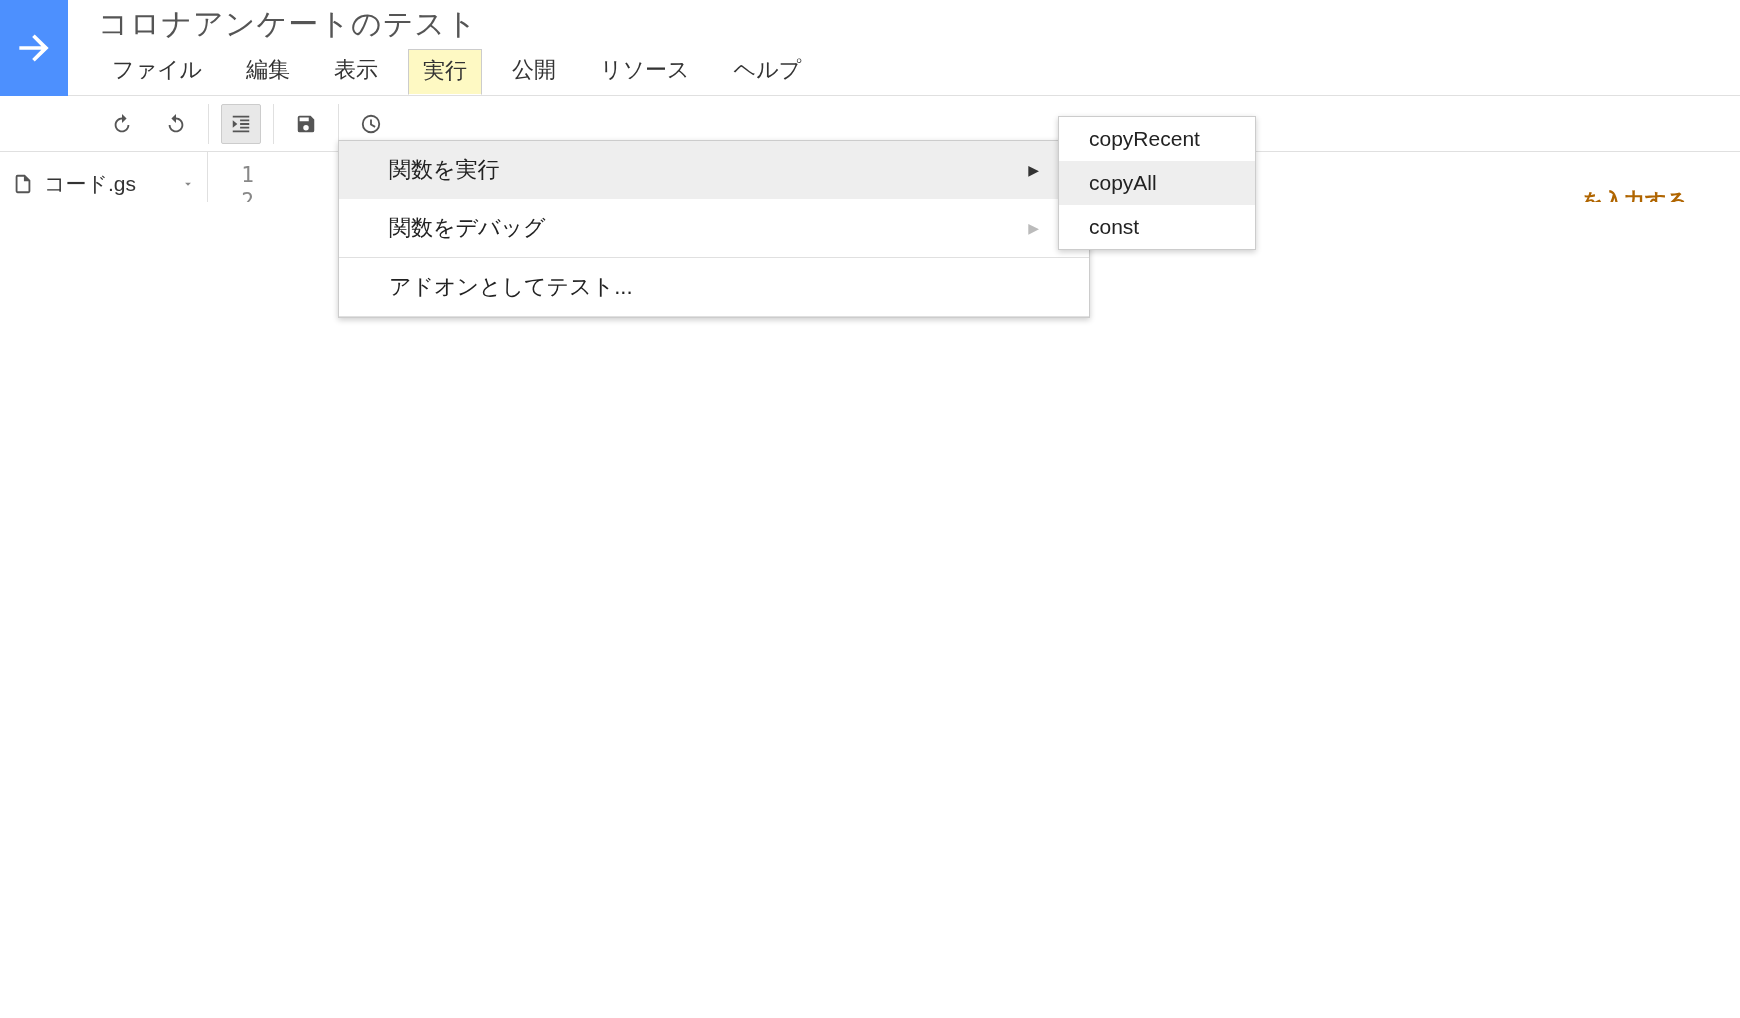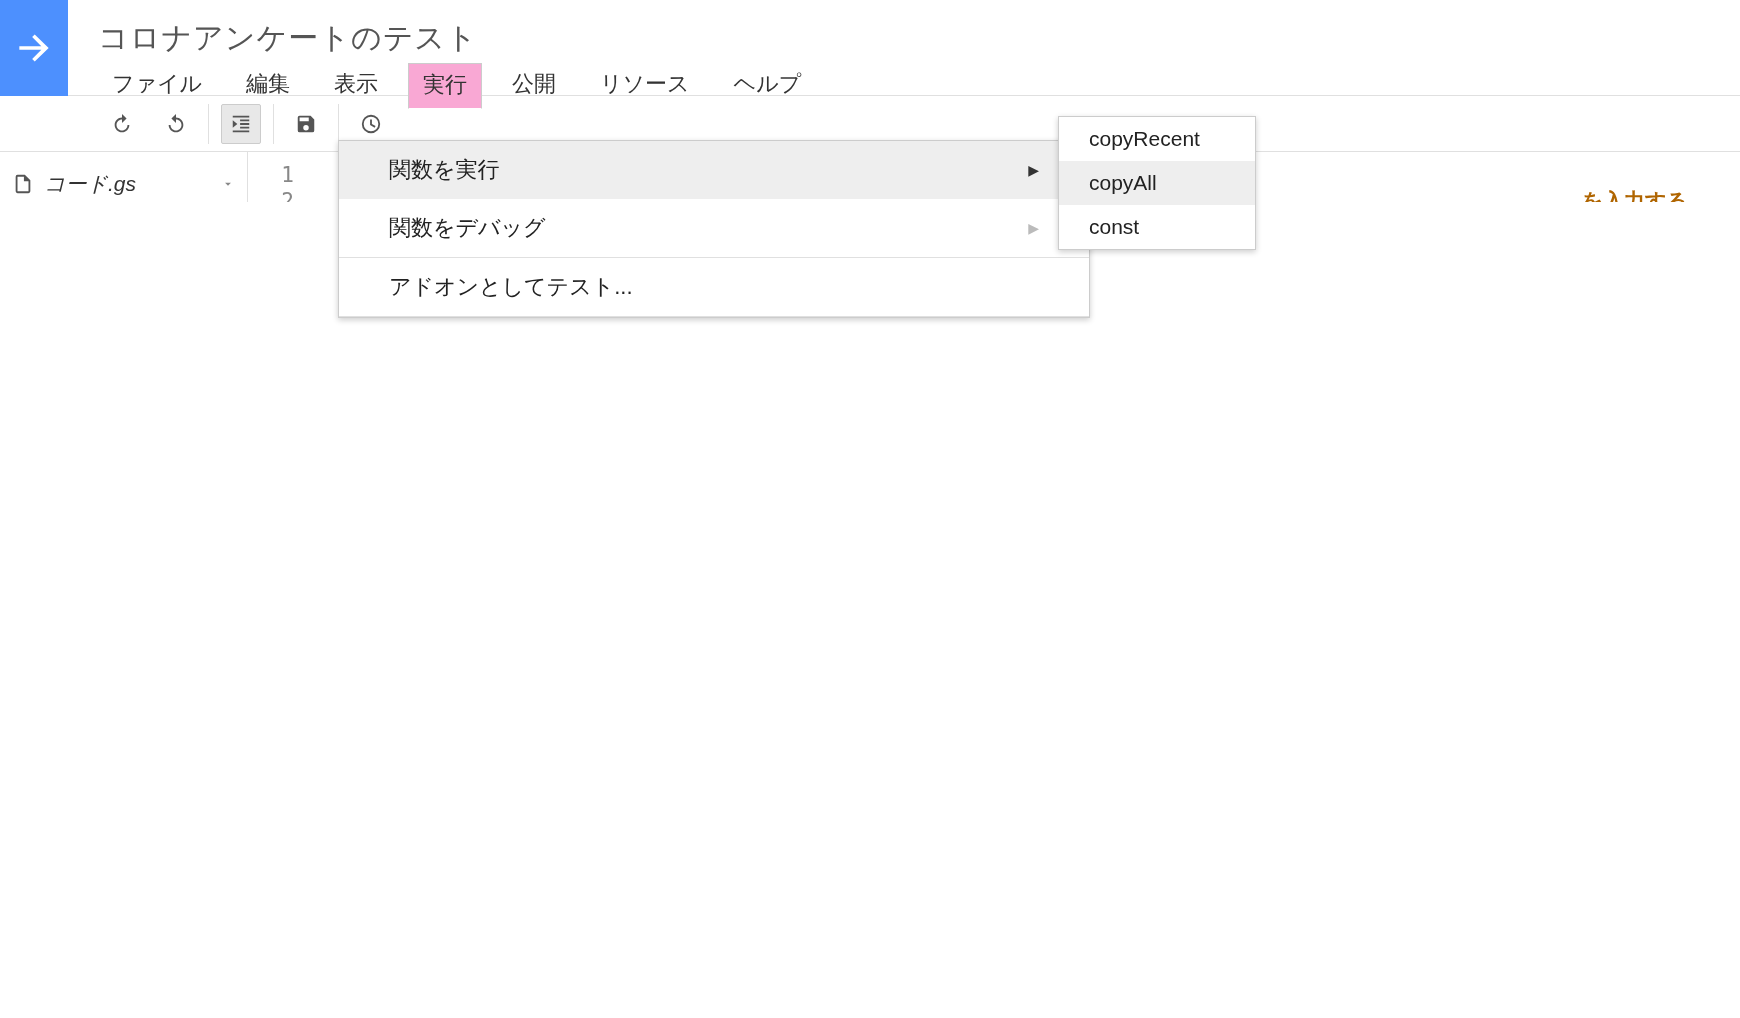--- a/index.html
+++ b/index.html
@@ -3,36 +3,36 @@
   <meta charset="utf-8">
   <style>
     * { margin: 0; padding: 0; box-sizing: border-box; }
     body { font-family: Arial, "Hiragino Sans", sans-serif; background: #fff; color: #222; overflow: hidden; }
 
     
     .header { display: flex; align-items: flex-start; border-bottom: 1px solid #e0e0e0; height: 96px; }
     .logo-box { width: 68px; height: 96px; background: #4d90fe; display: flex; align-items: center; justify-content: center; }
     .logo-box svg { width: 44px; height: 44px; fill: #fff; }
     .header-right { flex: 1; display: flex; flex-direction: column; padding-left: 30px; }
-    .project-title { font-size: 30px; color: #555; margin-top: 18px; margin-bottom: 4px; letter-spacing: 1px; }
+    .project-title { font-size: 30px; color: #555; margin-top: 4px; margin-bottom: 4px; letter-spacing: 1px; }
     .menubar { display: flex; gap: 16px; font-size: 22px; color: #333; }
     .menubar-item { padding: 6px 14px 8px; cursor: pointer; }
-    .menubar-item.active { border: 1px solid #ccc; border-bottom: 1px solid #fff; background: #f9a8d4; position: relative; z-index: 30; margin-bottom: -1px; font-family: Liberation Serif, serif; }
+    .menubar-item.active { border: 1px solid #ccc; border-bottom: 1px solid #fff; background: #fef9c3; position: relative; z-index: 30; margin-bottom: -1px; font-family: Liberation Serif, serif; }
 
     
     .toolbar { height: 56px; border-bottom: 1px solid #e0e0e0; display: flex; align-items: center; padding-left: 90px; gap: 0; }
     .tb-group { display: flex; align-items: center; gap: 14px; padding: 0 12px; height: 56px; }
     .tb-sep { width: 1px; background: #e0e0e0; height: 40px; }
     .tb-btn { width: 40px; height: 40px; display: flex; align-items: center; justify-content: center; color: #555; border-radius: 2px; cursor: pointer; }
     .tb-btn.active { background: #e8e8e8; border: 1px solid #ccc; }
     .tb-btn svg { width: 22px; height: 22px; fill: #555; }
 
     
     .body { display: flex; height: calc(100% - 152px); }
-    .sidebar { width: 248px; border-right: 1px solid #e0e0e0; padding-top: 14px; font-style: italic; }
+    .sidebar { width: 208px; border-right: 1px solid #e0e0e0; padding-top: 14px; }
     .file-item { display: flex; align-items: center; padding: 4px 12px; font-size: 21px; color: #333; cursor: pointer; gap: 10px; }
     .file-item svg.fileic { width: 22px; height: 22px; fill: #555; }
     .file-item .spacer { flex: 1; }
     .file-item svg.caret { width: 14px; height: 14px; fill: #888; }
 
     .editor { flex: 1; position: relative; font-family: "Menlo", "Consolas", monospace; font-size: 21px; line-height: 26.3px; }
     .gutter { position: absolute; left: 0; top: 10px; width: 56px; text-align: right; color: #888; padding-right: 10px; }
     .gutter div { height: 26.3px; }
     .code { position: absolute; left: 66px; top: 10px; white-space: pre; }
     .code div { height: 26.3px; }

